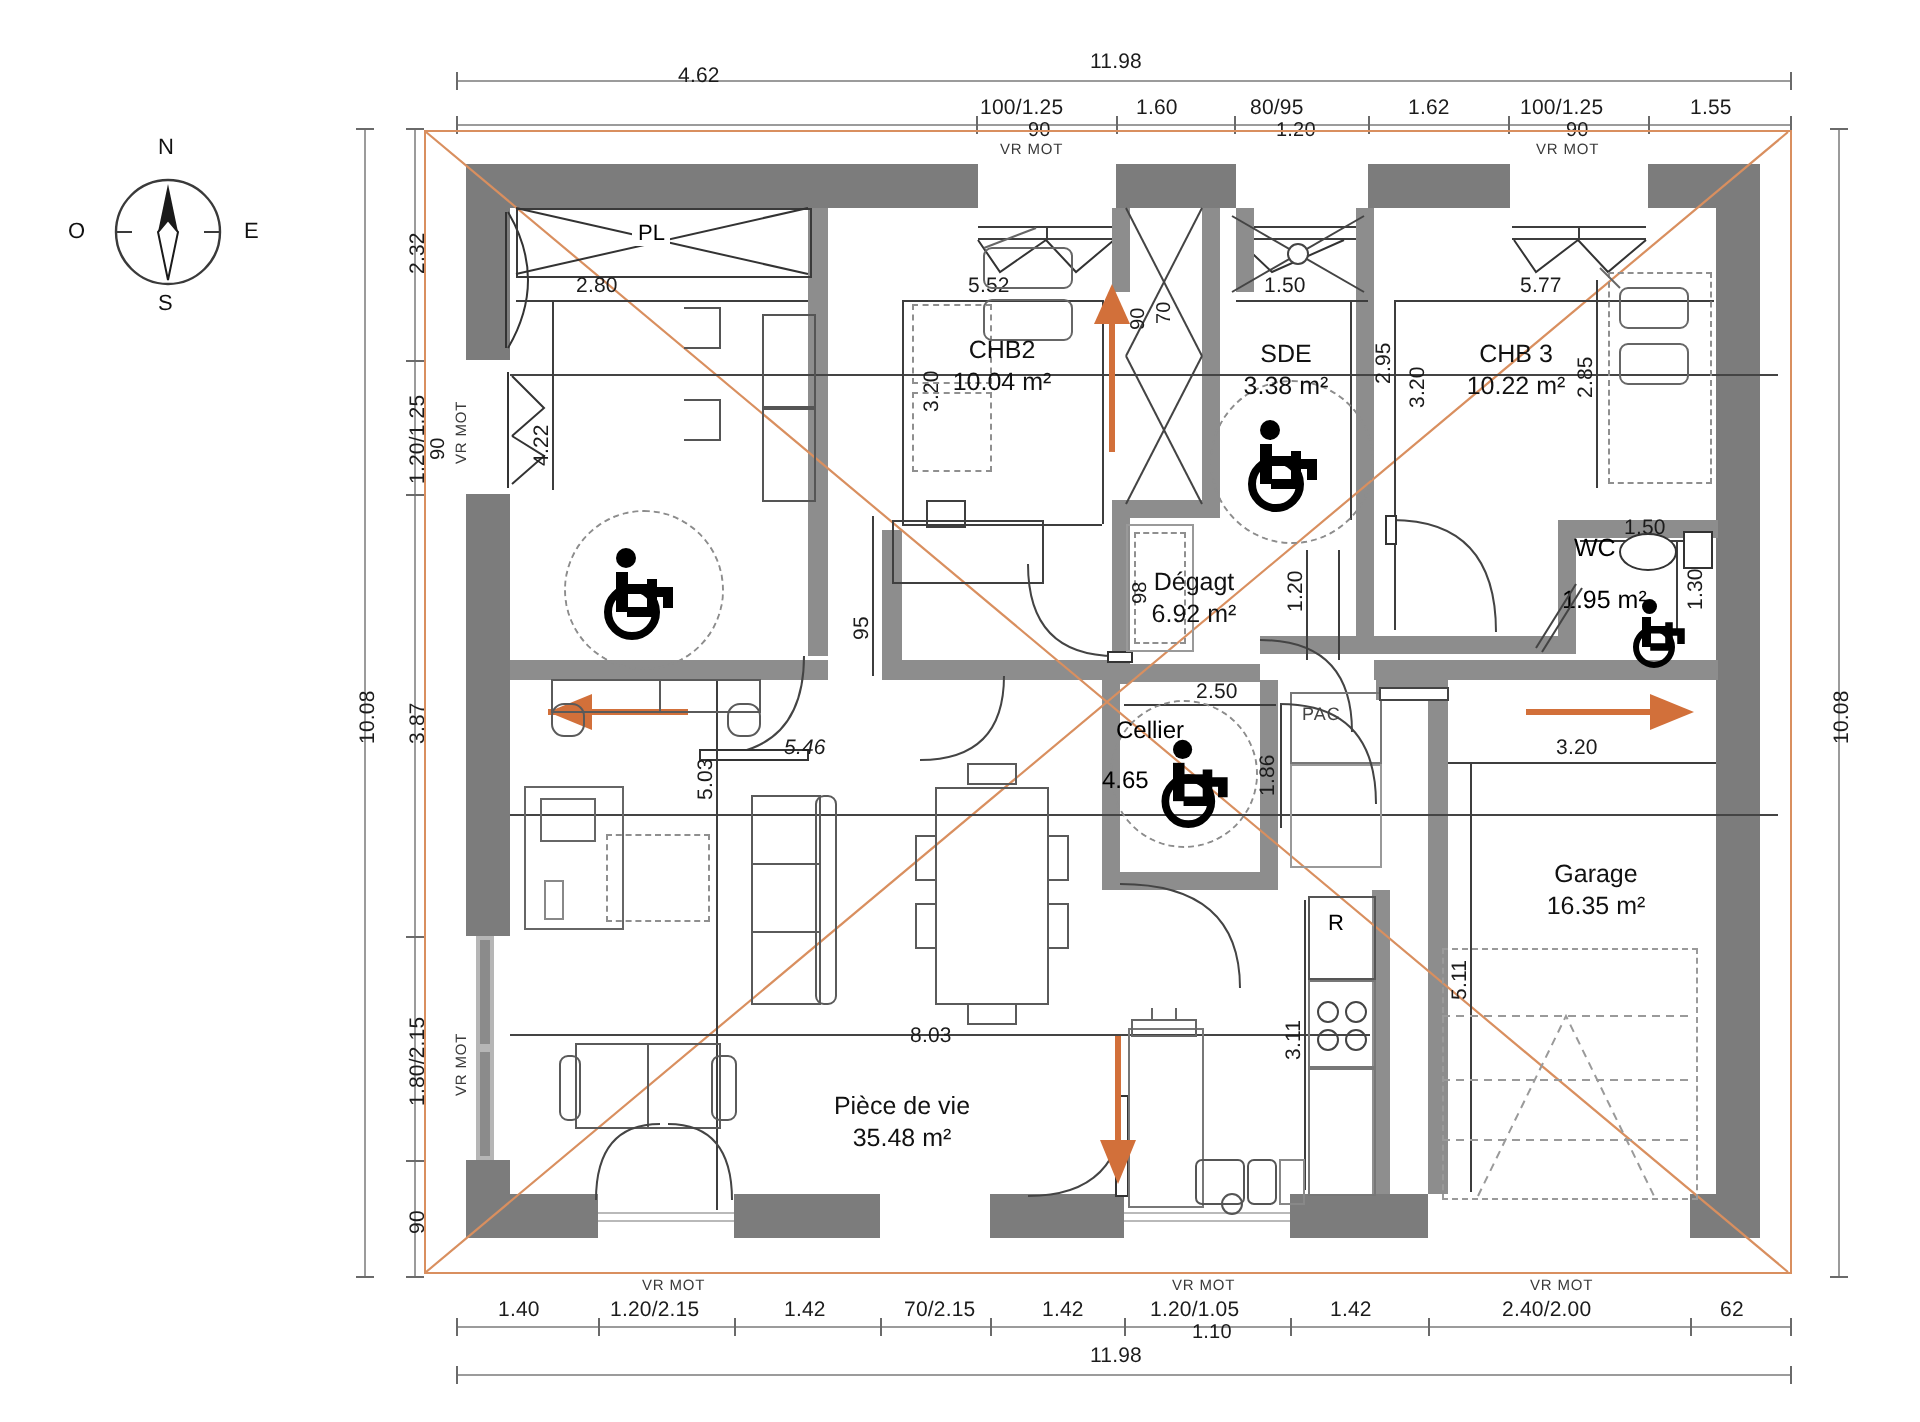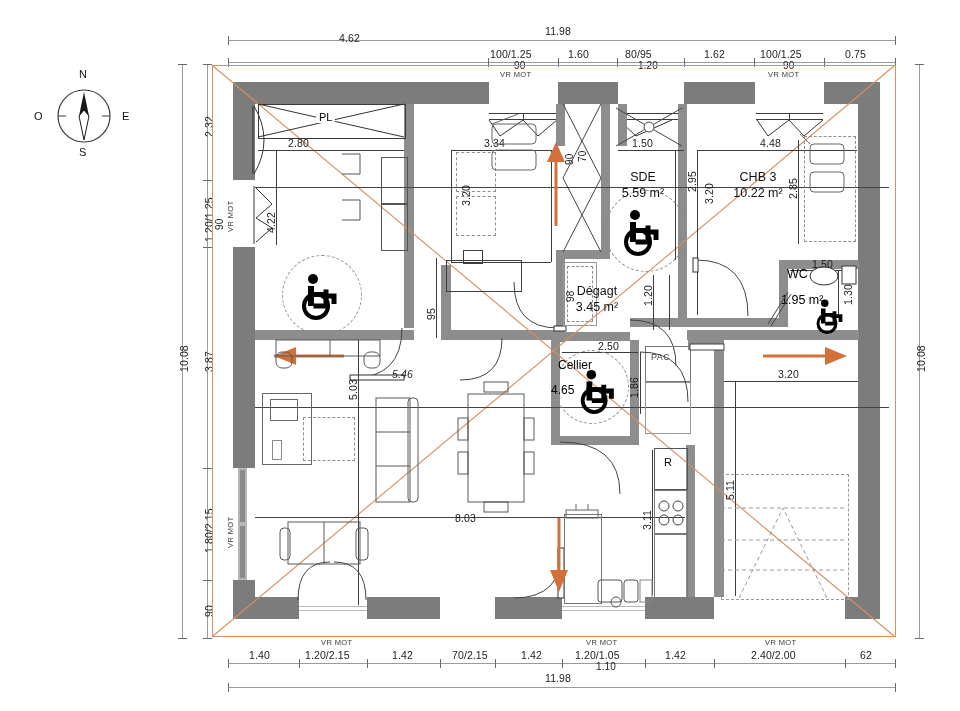--- a/index.html
+++ b/index.html
@@ -99,21 +99,21 @@
 
   <div class="dimtxt" style="left:625px;top:48px;">80/95</div>
   <div class="dimtxt sm" style="left:638px;top:60px;">1.20</div>
 
   <div class="dimtxt" style="left:704px;top:48px;">1.62</div>
 
   <div class="dimtxt" style="left:760px;top:48px;">100/1.25</div>
   <div class="dimtxt sm" style="left:783px;top:60px;">90</div>
   <div class="dimtxt xs" style="left:768px;top:70px;">VR MOT</div>
 
-  <div class="dimtxt" style="left:845px;top:48px;">0.75</div>
+  <div class="dimtxt" style="left:845px;top:48px;">1.55</div>
 
   <div class="dline v" style="left:182px;top:64px;height:574px;"></div>
   <div class="tick h" style="left:178px;top:64px;"></div>
   <div class="tick h" style="left:178px;top:638px;"></div>
   <div class="dimtxt vert" style="left:178px;top:372px;transform:rotate(-90deg);">10.08</div>
 
   <div class="dline v" style="left:207px;top:64px;height:574px;"></div>
   <div class="tick h" style="left:203px;top:64px;"></div>
   <div class="tick h" style="left:203px;top:180px;"></div>
   <div class="tick h" style="left:203px;top:247px;"></div>
@@ -317,37 +317,41 @@
   </svg>
 
   <svg class="abs" style="left:330px;top:326px;" width="80" height="62">
     <path d="M72 2 Q72 52 22 52" fill="none" stroke="#444" stroke-width="1"></path>
     <rect x="20" y="49" width="54" height="5" fill="#fff" stroke="#333" stroke-width="1"></rect>
   </svg>
 
   <div class="dimtxt vert" style="left:425px;top:320px;transform:rotate(-90deg);">95</div>
   <div class="cl v" style="left:436px;top:258px;height:80px;"></div>
 
-  <div class="dimtxt" style="left:484px;top:137px;">3.34</div>
+  <div class="dimtxt" style="left:484px;top:137px;">5.52</div>
   <div class="cl h" style="left:451px;top:150px;width:100px;"></div>
   <div class="cl v" style="left:451px;top:150px;height:112px;"></div>
   <div class="cl h" style="left:451px;top:262px;width:100px;"></div>
   <div class="cl v" style="left:551px;top:150px;height:112px;"></div>
   <div class="dimtxt vert" style="left:460px;top:206px;transform:rotate(-90deg);">3.20</div>
 
   <div class="furnd" style="left:456px;top:152px;width:38px;height:38px;"></div>
   <div class="furnd" style="left:456px;top:196px;width:38px;height:38px;"></div>
   <svg class="abs" style="left:488px;top:120px;" width="60" height="110">
     <rect x="4" y="4" width="44" height="20" rx="4" fill="none" stroke="#666" stroke-width="1"></rect>
     <rect x="4" y="30" width="44" height="20" rx="4" fill="none" stroke="#666" stroke-width="1"></rect>
     <path d="M4 4 L30 -6" stroke="#666" stroke-width="1" fill="none"></path>
   </svg>
   <div class="furn" style="left:446px;top:260px;width:74px;height:30px;border-color:#3f3f3f;"></div>
   <div class="furn" style="left:463px;top:250px;width:18px;height:12px;border-color:#3f3f3f;"></div>
 
+  <div class="roomlabel" style="left:455px;top:168px;width:92px;">
+    <span class="nm">CHB2</span>
+    <span class="ar">10.04 m²</span>
+  </div>
 
   <svg class="abs" style="left:490px;top:250px;" width="80" height="82">
     <path d="M68 78 Q24 78 24 32" fill="none" stroke="#444" stroke-width="1"></path>
     <rect x="64" y="76" width="12" height="5" fill="#fff" stroke="#333" stroke-width="1"></rect>
   </svg>
 
   <svg class="abs" style="left:561px;top:104px;" width="42" height="150">
     <line x1="2" y1="0" x2="40" y2="74" stroke="#444" stroke-width="1"></line>
     <line x1="40" y1="0" x2="2" y2="74" stroke="#444" stroke-width="1"></line>
     <line x1="2" y1="74" x2="40" y2="148" stroke="#444" stroke-width="1"></line>
@@ -379,36 +383,36 @@
   <svg class="wc-ico" style="left:618px;top:208px;" width="48" height="48" viewBox="0 0 48 48">
     <circle cx="17" cy="7" r="5" fill="#000"></circle>
     <rect x="12" y="14" width="6" height="20" fill="#000"></rect>
     <rect x="12" y="20" width="18" height="5" fill="#000"></rect>
     <path d="M30 20 L30 34 L20 34" stroke="#000" stroke-width="5" fill="none" stroke-linecap="square"></path>
     <circle cx="20" cy="34" r="12" fill="none" stroke="#000" stroke-width="4"></circle>
     <path d="M30 24 L38 24 L38 32" stroke="#000" stroke-width="5" fill="none"></path>
   </svg>
   <div class="roomlabel" style="left:605px;top:170px;width:76px;">
     <span class="nm">SDE</span>
-    <span class="ar">5.59 m²</span>
+    <span class="ar">3.38 m²</span>
   </div>
 
   <svg class="abs" style="left:608px;top:318px;" width="70" height="56">
     <path d="M22 2 Q68 2 68 48" fill="none" stroke="#444" stroke-width="1"></path>
   </svg>
 
   <div class="roomlabel" style="left:556px;top:284px;width:82px;">
     <span class="nm">Dégagt</span>
-    <span class="ar">3.45 m²</span>
+    <span class="ar">6.92 m²</span>
   </div>
   <div class="dimtxt vert" style="left:642px;top:306px;transform:rotate(-90deg);">1.20</div>
   <div class="cl v" style="left:653px;top:275px;height:55px;"></div>
   <div class="cl v" style="left:669px;top:275px;height:55px;"></div>
 
-  <div class="dimtxt" style="left:760px;top:137px;">4.48</div>
+  <div class="dimtxt" style="left:760px;top:137px;">5.77</div>
   <div class="cl h" style="left:697px;top:150px;width:160px;"></div>
   <div class="cl v" style="left:697px;top:150px;height:165px;"></div>
   <div class="dimtxt vert" style="left:703px;top:204px;transform:rotate(-90deg);">3.20</div>
   <div class="dimtxt vert" style="left:787px;top:199px;transform:rotate(-90deg);">2.85</div>
   <div class="cl v" style="left:798px;top:140px;height:104px;"></div>
 
   <div class="furnd" style="left:804px;top:136px;width:50px;height:104px;"></div>
   <svg class="abs" style="left:806px;top:140px;" width="52" height="100">
     <rect x="4" y="4" width="34" height="20" rx="4" fill="none" stroke="#666" stroke-width="1"></rect>
     <rect x="4" y="32" width="34" height="20" rx="4" fill="none" stroke="#666" stroke-width="1"></rect>
@@ -491,20 +495,24 @@
   <svg class="abs" style="left:458px;top:390px;" width="76" height="120">
     <rect x="10" y="4" width="56" height="108" fill="none" stroke="#5a5a5a" stroke-width="1"></rect>
     <rect x="0" y="28" width="10" height="22" fill="none" stroke="#5a5a5a" stroke-width="1"></rect>
     <rect x="0" y="62" width="10" height="22" fill="none" stroke="#5a5a5a" stroke-width="1"></rect>
     <rect x="66" y="28" width="10" height="22" fill="none" stroke="#5a5a5a" stroke-width="1"></rect>
     <rect x="66" y="62" width="10" height="22" fill="none" stroke="#5a5a5a" stroke-width="1"></rect>
     <rect x="26" y="-8" width="24" height="10" fill="none" stroke="#5a5a5a" stroke-width="1"></rect>
     <rect x="26" y="112" width="24" height="10" fill="none" stroke="#5a5a5a" stroke-width="1"></rect>
   </svg>
 
+  <div class="roomlabel" style="left:378px;top:546px;width:146px;">
+    <span class="nm">Pièce de vie</span>
+    <span class="ar">35.48 m²</span>
+  </div>
 
   <svg class="abs" style="left:296px;top:560px;" width="76" height="44">
     <path d="M2 40 Q2 2 34 2" fill="none" stroke="#444" stroke-width="1"></path>
     <path d="M70 40 Q70 2 38 2" fill="none" stroke="#444" stroke-width="1"></path>
   </svg>
 
   <svg class="abs" style="left:498px;top:548px;" width="76" height="54">
     <path d="M64 2 Q64 50 16 50" fill="none" stroke="#444" stroke-width="1"></path>
     <rect x="60" y="0" width="6" height="50" fill="#fff" stroke="#333" stroke-width="1"></rect>
   </svg>
@@ -577,20 +585,24 @@
   <div class="dimtxt" style="left:778px;top:368px;">3.20</div>
   <div class="cl h" style="left:724px;top:381px;width:134px;"></div>
   <svg class="arr" style="left:763px;top:346px;" width="86" height="20">
     <line x1="0" y1="10" x2="70" y2="10" stroke="#d2703a" stroke-width="3"></line>
     <polygon points="84,10 62,1 62,19" fill="#d2703a"></polygon>
   </svg>
 
   <div class="dimtxt vert" style="left:724px;top:500px;transform:rotate(-90deg);">5.11</div>
   <div class="cl v" style="left:735px;top:381px;height:215px;"></div>
 
+  <div class="roomlabel" style="left:745px;top:430px;width:106px;">
+    <span class="nm">Garage</span>
+    <span class="ar">16.35 m²</span>
+  </div>
 
   <div class="dashrect" style="left:721px;top:474px;width:126px;height:124px;"></div>
   <svg class="abs" style="left:721px;top:474px;" width="126" height="124">
     <line x1="0" y1="34" x2="126" y2="34" stroke="#9a9a9a" stroke-width="1" stroke-dasharray="4 3"></line>
     <line x1="0" y1="66" x2="126" y2="66" stroke="#9a9a9a" stroke-width="1" stroke-dasharray="4 3"></line>
     <line x1="0" y1="96" x2="126" y2="96" stroke="#9a9a9a" stroke-width="1" stroke-dasharray="4 3"></line>
     <polyline points="18,124 62,34 106,124" fill="none" stroke="#9a9a9a" stroke-width="1" stroke-dasharray="4 3"></polyline>
   </svg>
 
   <svg class="abs" style="left:688px;top:340px;" width="40" height="20">

